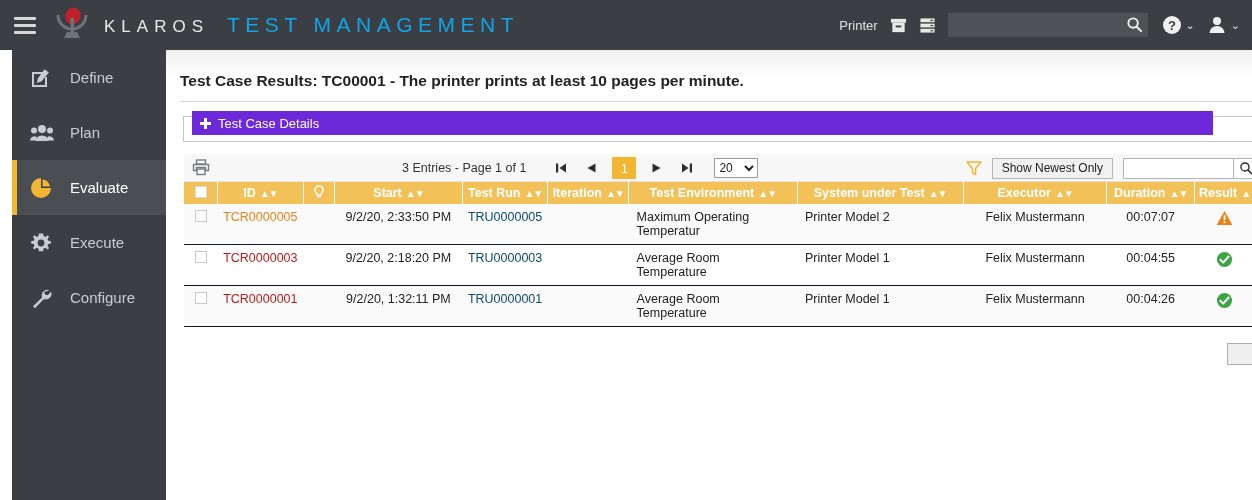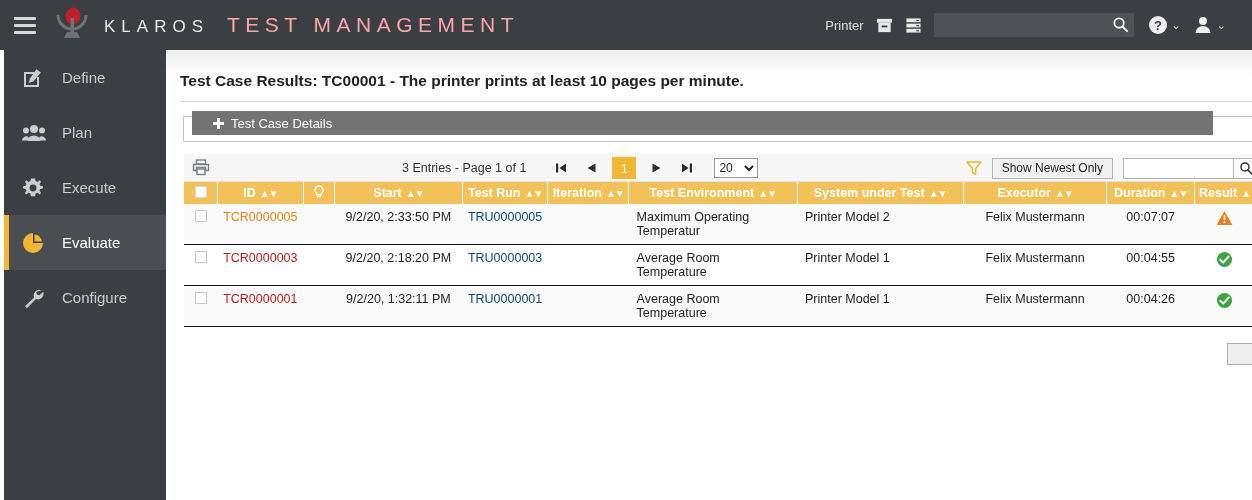--- a/index.html
+++ b/index.html
@@ -27,47 +27,47 @@
   }
   #hamburger span { display:block; height: 3px; width: 100%; background: #d8d8d8; border-radius: 1px; }
 
   #logo-mark { width: 44px; height: 40px; margin-right: 10px; flex: none; }
 
   #brand { display:flex; align-items:baseline; }
   .brand-klaros {
     font-size: 17px; letter-spacing: 6px; color: #e9e9e9; font-weight: 400;
   }
   .brand-tm {
-    font-size: 21px; letter-spacing: 5.5px; color: #fca5a5; font-weight: 300;
+    font-size: 21px; letter-spacing: 5.5px; color: #0ea5e9; font-weight: 300;
     margin-left: 18px;
   }
 
   #topbar-right {
     margin-left: auto; display: flex; align-items: center; height: 100%;
-    padding-right: 14px;
+    padding-right: 0;
   }
   #printer-label { color: #e0e0e0; font-size: 13px; margin-right: 12px; }
   .hdr-icon { margin-right: 12px; display:flex; align-items:center; cursor:pointer; }
   #global-search-wrap {
     position: relative; width: 200px; height: 24px;
     background: #4e5256; margin-right: 14px;
     display: flex; align-items: center;
   }
   #global-search {
     border: none; outline: none; background: transparent;
     width: 100%; height: 100%; color: #eee; font-size: 13px;
     padding: 0 26px 0 6px; font-family: "Liberation Sans", sans-serif;
   }
   #global-search-btn { position:absolute; right: 5px; top: 3px; cursor:pointer; }
   .hdr-menu { display:flex; align-items:center; margin-right: 12px; cursor:pointer; }
   .caret { margin-left: 4px; color: #e0e0e0; font-size: 11px; }
 
   
   #sidebar {
-    position: absolute; left: 4px; top: 50px;
+    position: absolute; left: 12px; top: 50px;
     width: 181px; height: 450px;
     background: #3b3f43;
   }
   .side-item {
     position: relative;
     height: 55px; display: flex; align-items: center;
     padding-left: 18px; cursor: pointer;
     color: #c9ccd0; font-size: 15px;
   }
   .side-item .si-icon { width: 28px; display:flex; align-items:center; justify-content:flex-start; margin-right: 12px; }
@@ -98,23 +98,23 @@
   #details-panel {
     margin: 14px 14px 0 17px;
     border: 1px solid #c7c7c7;
     background: #fff;
     height: 26px;
     position: relative;
   }
   #details-header {
     position: absolute; left: 8px; top: -6px;
     width: 1021px; height: 24px;
-    background: #737373;
+    background: #6d28d9;
     color: #fff; font-size: 13px;
-    display:flex; align-items:center; padding-left: 21px;
+    display:flex; align-items:center; padding-left: 8px;
     cursor: pointer;
   }
   .plus-glyph {
     display:inline-block; width: 11px; height: 11px; position: relative; margin-right: 7px;
   }
   .plus-glyph::before, .plus-glyph::after {
     content:""; position:absolute; background:#fff;
   }
   .plus-glyph::before { left: 0; top: 4px; width: 11px; height: 3px; }
   .plus-glyph::after  { top: 0; left: 4px; height: 11px; width: 3px; }
@@ -311,40 +311,40 @@
         <path d="M5.5 19 a6.5 5.6 0 0 1 13 0 Z" fill="#c9ccd0"></path>
         <circle cx="4" cy="8.5" r="3" fill="#c9ccd0"></circle>
         <path d="M0 18.6 a4.6 4.2 0 0 1 6.5 -3.9 l0 3.9 Z" fill="#c9ccd0"></path>
         <circle cx="20" cy="8.5" r="3" fill="#c9ccd0"></circle>
         <path d="M24 18.6 a4.6 4.2 0 0 0 -6.5 -3.9 l0 3.9 Z" fill="#c9ccd0"></path>
       </svg>
     </span>
     <span>Plan</span>
   </div>
 
-  <div class="side-item">
-    <span class="si-icon">
-      <svg width="22" height="22" viewBox="0 0 22 22">
-        <path d="M11 1.5 l2.1 0 .5 2.6 1.9 .8 2.1 -1.6 1.5 1.5 -1.6 2.1 .8 1.9 2.6 .5 0 2.1 -2.6 .5 -.8 1.9 1.6 2.1 -1.5 1.5 -2.1 -1.6 -1.9 .8 -.5 2.6 -2.1 0 -2.1 0 -.5 -2.6 -1.9 -.8 -2.1 1.6 -1.5 -1.5 1.6 -2.1 -.8 -1.9 -2.6 -.5 0 -2.1 2.6 -.5 .8 -1.9 -1.6 -2.1 1.5 -1.5 2.1 1.6 1.9 -.8 .5 -2.6 Z" fill="#c9ccd0"></path>
-        <circle cx="11" cy="11" r="3.4" fill="#3b3f43"></circle>
-      </svg>
-    </span>
-    <span>Execute</span>
-  </div>
-
   <div class="side-item active">
     <span class="si-icon">
       <svg width="22" height="22" viewBox="0 0 22 22">
         <path d="M11 11 L11 1 A10 10 0 1 0 21 11 Z" fill="#f2b633"></path>
         <path d="M12.6 9.4 L12.6 2.1 A9 9 0 0 1 20 9.4 Z" fill="#f2b633"></path>
         <path d="M11 11 L21 11 A10 10 0 0 0 11 1 Z" fill="#3b3f43"></path>
         <path d="M12.5 9.5 L19.9 9.5 A8.7 8.7 0 0 0 12.5 2.2 Z" fill="#f2b633"></path>
       </svg>
     </span>
     <span>Evaluate</span>
+  </div>
+
+  <div class="side-item">
+    <span class="si-icon">
+      <svg width="22" height="22" viewBox="0 0 22 22">
+        <path d="M11 1.5 l2.1 0 .5 2.6 1.9 .8 2.1 -1.6 1.5 1.5 -1.6 2.1 .8 1.9 2.6 .5 0 2.1 -2.6 .5 -.8 1.9 1.6 2.1 -1.5 1.5 -2.1 -1.6 -1.9 .8 -.5 2.6 -2.1 0 -2.1 0 -.5 -2.6 -1.9 -.8 -2.1 1.6 -1.5 -1.5 1.6 -2.1 -.8 -1.9 -2.6 -.5 0 -2.1 2.6 -.5 .8 -1.9 -1.6 -2.1 1.5 -1.5 2.1 1.6 1.9 -.8 .5 -2.6 Z" fill="#c9ccd0"></path>
+        <circle cx="11" cy="11" r="3.4" fill="#3b3f43"></circle>
+      </svg>
+    </span>
+    <span>Execute</span>
   </div>
 
   <div class="side-item">
     <span class="si-icon">
       <svg width="22" height="22" viewBox="0 0 22 22">
         <path d="M19.4 3.2 a5.6 5.6 0 0 0 -7.3 7.2 L3 19.3 l1.9 1.9 9 -9.1 a5.6 5.6 0 0 0 7.2 -7.3 L17.6 8.3 15 7.5 14.2 4.9 Z" fill="#c9ccd0"></path>
       </svg>
     </span>
     <span>Configure</span>
   </div>

